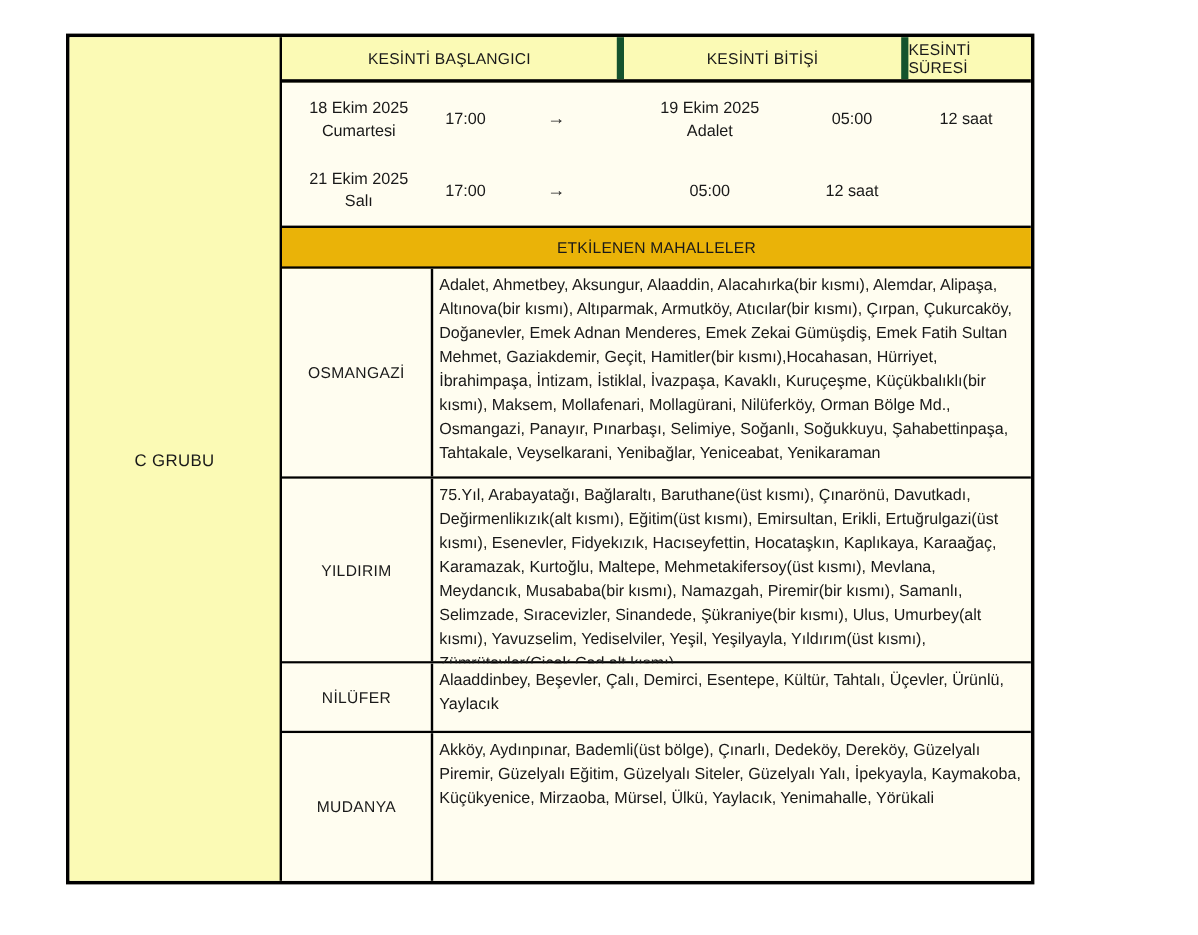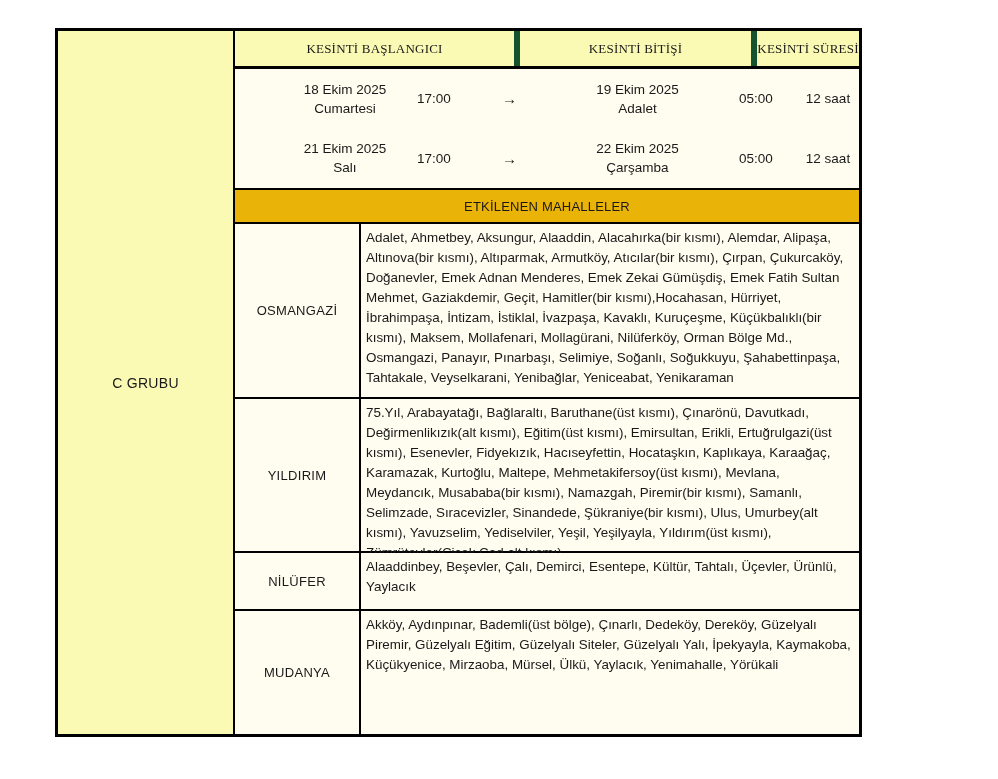--- a/index.html
+++ b/index.html
@@ -51,38 +51,36 @@
     background: #fbfab5;
   }
   .hdr-cell {
     display: flex;
     align-items: center;
     justify-content: center;
     font-size: 13px;
     letter-spacing: 0.2px;
     font-weight: 500;
     box-sizing: border-box;
-    font-family: Liberation Serif, serif;
   }
   .hdr-cell + .hdr-cell { border-left: 6px solid #14532d; }
   .dates-region {
     height: 121px;
     box-sizing: border-box;
     border-bottom: 2px solid #000000;
     display: flex;
     flex-direction: column;
     background: #fffdf0;
   }
   .date-row {
     flex: 1;
     display: grid;
     grid-template-columns: 128px 50px 101px 155px 82px 1fr;
     align-items: center;
     font-size: 13.5px;
-    padding-left: 46px;
   }
   .dcell { text-align: center; }
   .date-stack { line-height: 19px; }
   .arrow-glyph { font-size: 15px; }
   .mah-hdr {
     height: 34px;
     box-sizing: border-box;
     border-bottom: 2px solid #000000;
     background: #eab308;
     display: flex;
@@ -158,24 +156,20 @@
         <div class="dcell">12 saat</div>
       </div>
 
       <div class="date-row">
         <div class="dcell date-stack">
           <div>21 Ekim 2025</div>
           <div>Salı</div>
         </div>
         <div class="dcell">17:00</div>
         <div class="dcell arrow-glyph">→</div>
-        <div class="dcell date-stack">
-          <div>22 Ekim 2025</div>
-          <div>Çarşamba</div>
-        </div>
         <div class="dcell">05:00</div>
         <div class="dcell">12 saat</div>
       </div>
 
     </div>
 
     <div class="mah-hdr">ETKİLENEN MAHALLELER</div>
 
     <div class="district-row r-osmangazi">
       <div class="district-name">OSMANGAZİ</div>

